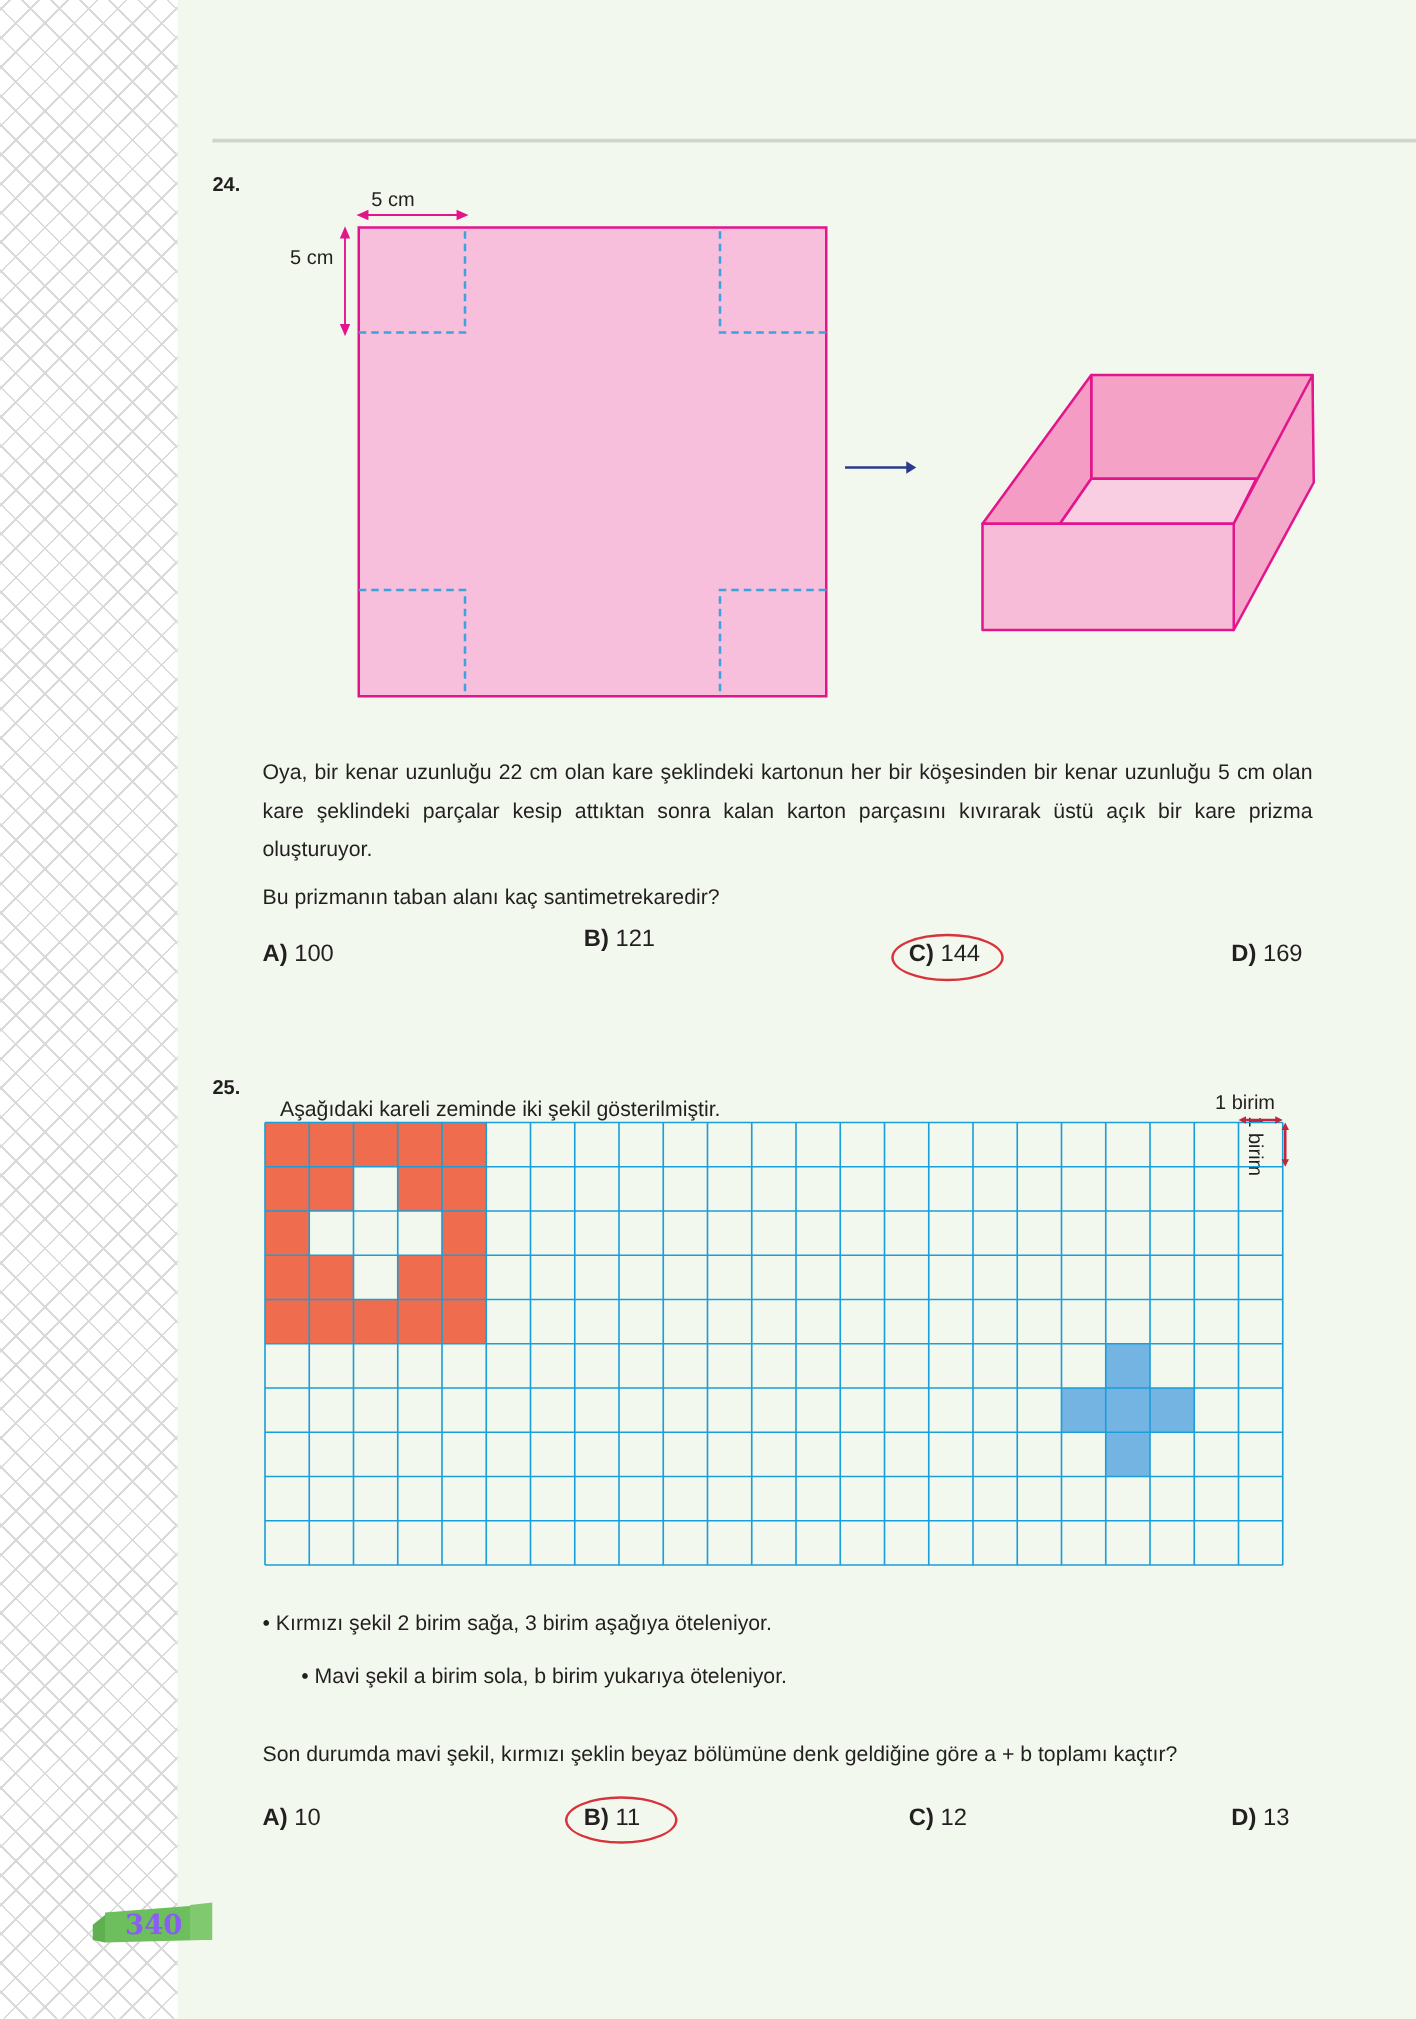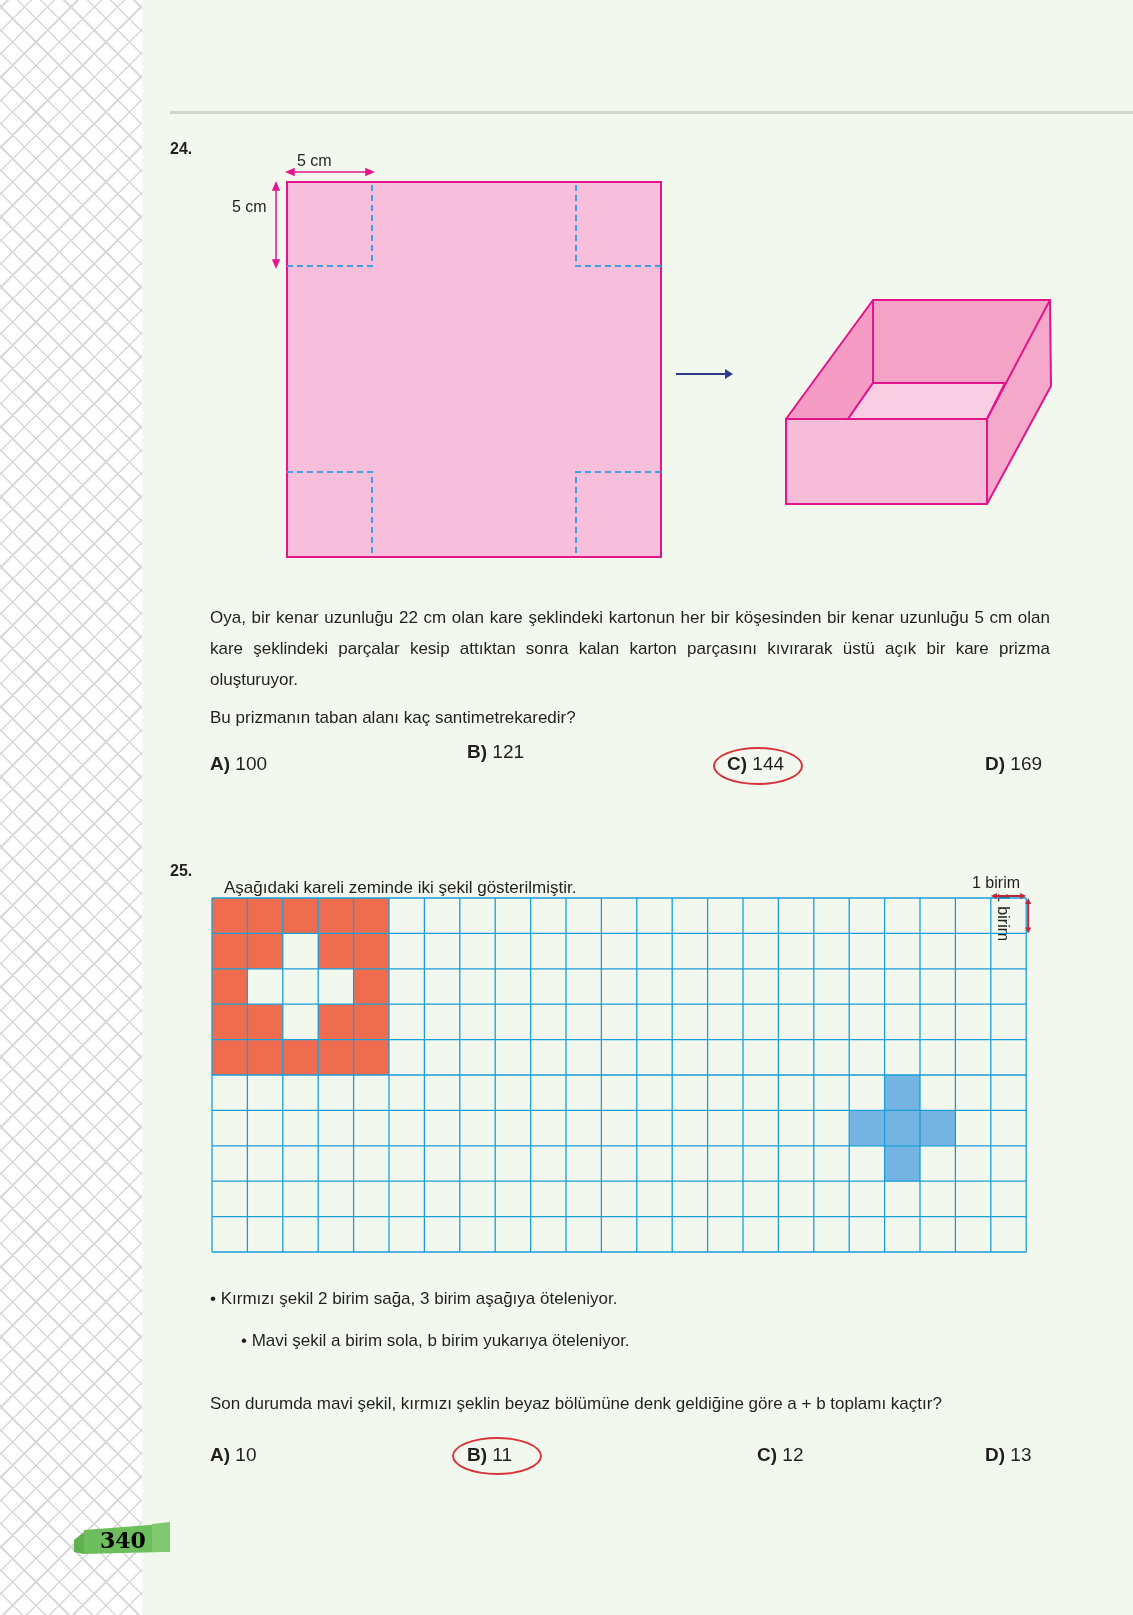--- a/index.html
+++ b/index.html
@@ -18,21 +18,21 @@
   .rule { position:absolute; left:170px; top:111px; width:963px; height:3px; background:#cfd4cc; }
   .qnum { position:absolute; font-weight:bold; font-size:16px; }
   .txt { position:absolute; font-size:17px; line-height:31px; }
   .para { text-align:justify; }
   .opt { position:absolute; font-size:19px; }
   .opt b { font-weight:bold; }
   .circle { position:absolute; border:2px solid #d8333a; border-radius:50%; }
   .lbl { position:absolute; font-size:16px; }
   svg { position:absolute; left:0; top:0; }
   .badge { position:absolute; left:74px; top:1518px; width:96px; height:40px; }
-  .badge-text { position:absolute; left:100px; top:1527px; font-family:"DejaVu Serif", serif; font-weight:bold; font-size:22px; color:#000000; }
+  .badge-text { position:absolute; left:100px; top:1527px; font-family:"DejaVu Serif", serif; font-weight:bold; font-size:22px; color:#8b5cf6; }
 </style>
 </head>
 <body>
 
 <div class="margin"></div>
 <div class="rule"></div>
 
 <div class="qnum" style="left:170px;top:140px;">24.</div>
 
 <svg width="1133" height="620">
@@ -152,21 +152,21 @@
     <polygon points="1028.1999999999998,933.4 1025.1999999999998,927.4 1031.1999999999998,927.4" fill="#c0263c"></polygon>
   </svg>
 
 <div class="txt" style="left:210px;top:1283px;">• <span>Kırmızı şekil 2 birim sağa, 3 birim aşağıya öteleniyor.</span></div>
 <div class="txt" style="left:227px;top:1325px;margin-left:14px;">• <span>Mavi şekil a birim sola, b birim yukarıya öteleniyor.</span></div>
 <div class="txt para" style="left:210px;top:1388px;width:840px;">Son durumda mavi şekil, kırmızı şeklin beyaz bölümüne denk geldiğine göre a + b toplamı kaçtır?</div>
 
 <div class="opt" style="left:210px;top:1444px;"><b>A)</b> <span>10</span></div>
 <div class="opt" style="left:467px;top:1444px;"><b>B)</b> <span>11</span></div>
 <div class="circle" style="left:452px;top:1437px;width:86px;height:34px;"></div>
-<div class="opt" style="left:727px;top:1444px;margin-left:30px;"><b>C)</b> <span>12</span></div>
+<div class="opt" style="left:727px;top:1444px;"><b>C)</b> <span>12</span></div>
 <div class="opt" style="left:985px;top:1444px;text-align:right;"><b>D)</b> <span>13</span></div>
 
 <svg class="badge" width="96" height="40" viewBox="0 0 96 40" style="left:74px;top:1518px;">
   <polygon points="0,22 10,14 10,36 0,34" fill="#5fb14f"></polygon>
   <polygon points="10,12 88,6 88,34 10,36" fill="#6cbf5c"></polygon>
   <polygon points="78,6 96,4 96,34 78,34" fill="#80c96f"></polygon>
 </svg>
 <div class="badge-text">340</div>
 
 </body></html>

